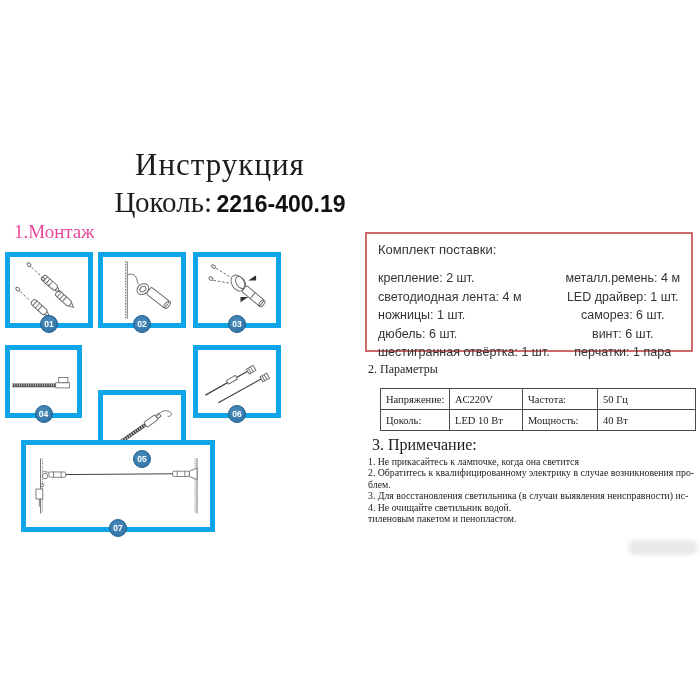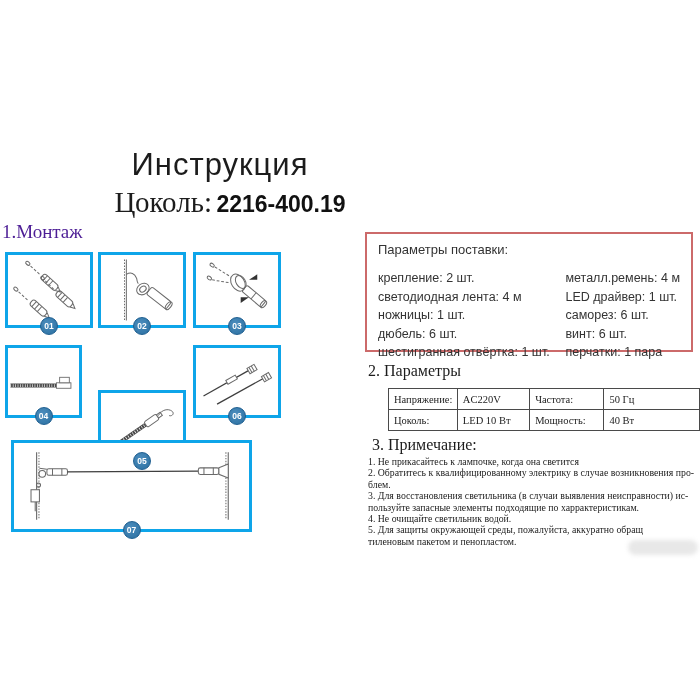--- a/index.html
+++ b/index.html
@@ -1,54 +1,54 @@
 <!DOCTYPE html>
 <html><head>
 <meta charset="utf-8">
 <style>
   * { margin:0; padding:0; box-sizing:border-box; }
   body { background:#fff; font-family:"Liberation Sans", sans-serif; }
   .page { position:relative; width:700px; height:700px; background:#fff; overflow:hidden; }
 
   
   .title-block { position:absolute; left:90px; top:147px; width:260px; text-align:center; }
-  .title { font-family:Liberation Sans, sans-serif; font-size:31px; font-weight:400; color:#1c1c1c; letter-spacing:1px; }
+  .title { font-family:Liberation Serif, serif; font-size:31px; font-weight:400; color:#1c1c1c; letter-spacing:1px; }
   .model-line { position:absolute; left:85px; top:186px; width:290px; text-align:center; white-space:nowrap; }
   .model-label { font-family:"Liberation Serif", serif; font-size:29px; color:#1c1c1c; }
   .model-number { font-family:"Liberation Sans", sans-serif; font-size:23px; font-weight:bold; color:#111; }
 
   
-  .montage-heading { position:absolute; left:2px; top:221px; font-family:"Liberation Serif", serif; font-size:19px; color:#4c1d95; }
-  .step-box { position:absolute; border:3px solid #0ea5e9; background:#fff; }
+  .montage-heading { position:absolute; left:14px; top:221px; font-family:"Liberation Serif", serif; font-size:19px; color:#ec4899; }
+  .step-box { position:absolute; border:5px solid #0ea5e9; background:#fff; }
   .sb1 { left:5px;   top:252px; width:88px;  height:76px; }
   .sb2 { left:98px;  top:252px; width:88px;  height:76px; }
   .sb3 { left:193px; top:252px; width:88px;  height:76px; }
   .sb4 { left:5px;   top:345px; width:77px;  height:73px; }
   .sb5 { left:98px;  top:345px; width:88px;  height:73px;margin-top:45px; }
   .sb6 { left:193px; top:345px; width:88px;  height:73px; }
-  .sb7 { left:11px;  top:440px; width:241px; height:92px; }
+  .sb7 { left:21px;  top:440px; width:194px; height:92px; }
   .badge { position:absolute; left:50%; bottom:-10px; transform:translateX(-50%);
            width:18px; height:18px; border-radius:50%;
            background:radial-gradient(circle at 40% 35%, #4c8dbd, #2a6fa0);
            border:1.5px solid #1d5e90; color:#fff; font-size:8.5px; font-weight:bold;
            display:flex; align-items:center; justify-content:center; z-index:2; }
   .step-box svg { display:block; width:100%; height:100%; }
 
   
   .package-box { position:absolute; left:365px; top:232px; width:328px; height:120px;
                  border:2px solid #cc6a6a; background:#fff; padding:8px 11px; }
   .package-heading { font-size:13px; color:#333; margin-bottom:12px; }
   .package-cols { display:flex; }
   .package-col-left { width:192px; }
-  .package-col-right { flex:1; }
+  .package-col-right { flex:1;text-align:center; }
   .package-item { font-size:12.5px; color:#333; line-height:18.5px; white-space:nowrap; }
 
   
-  .params-heading { position:absolute; left:368px; top:362px; font-family:"Liberation Serif", serif; font-size:16px; color:#1c1c1c; }
-  .params-table { position:absolute; left:388px; top:388px; border-collapse:collapse; }
+  .params-heading { position:absolute; left:368px; top:362px; font-family:"Liberation Serif", serif; font-size:12px; color:#1c1c1c; }
+  .params-table { position:absolute; left:380px; top:388px; border-collapse:collapse; }
   .params-table td { border:1px solid #4a4a4a; height:21px; font-family:"Liberation Serif", serif;
                      font-size:10.5px; color:#1c1c1c; padding:0 0 0 5px; vertical-align:middle; white-space:nowrap; }
   .c1 { width:69px; } .c2 { width:73px; } .c3 { width:75px; } .c4 { width:98px; }
 
   
   .notes-heading { position:absolute; left:372px; top:436px; font-family:"Liberation Serif", serif; font-size:16px; color:#1c1c1c; }
   .notes { position:absolute; left:368px; top:456px; width:332px; }
   .note-line { font-family:"Liberation Serif", serif; font-size:9.8px; line-height:11.4px;
                color:#222; white-space:nowrap; }
   .watermark { position:absolute; left:628px; top:540px; width:70px; height:15px;
@@ -214,21 +214,21 @@
         <polygon points="214,26.5 224,22.5 224,37.5 214,33.5" fill="#fff"></polygon>
         <circle cx="21" cy="45" r="2.2"></circle>
         <rect x="13" y="50" width="9" height="13" fill="#fff"></rect>
         <line x1="17.5" y1="63" x2="17.5" y2="73"></line>
       </g>
     </svg>
     <div class="badge">07</div>
   </div>
 
   <div class="package-box">
-    <div class="package-heading">Параметры поставки:</div>
+    <div class="package-heading">Комплект поставки:</div>
     <div class="package-cols">
       <div class="package-col-left">
         <div class="package-item">крепление: 2 шт.</div>
         <div class="package-item">светодиодная лента: 4 м</div>
         <div class="package-item">ножницы: 1 шт.</div>
         <div class="package-item">дюбель: 6 шт.</div>
         <div class="package-item">шестигранная отвёртка: 1 шт.</div>
       </div>
       <div class="package-col-right">
         <div class="package-item">металл.ремень: 4 м</div>
@@ -257,20 +257,18 @@
       </tr>
     </tbody>
   </table>
 
   <div class="notes-heading">3. Примечание:</div>
   <div class="notes">
     <div class="note-line">1. Не прикасайтесь к лампочке, когда она светится</div>
     <div class="note-line">2. Обратитесь к квалифицированному электрику в случае возникновения про-</div>
     <div class="note-line">блем.</div>
     <div class="note-line">3. Для восстановления светильника (в случаи выявления неисправности) ис-</div>
-    <div class="note-line">пользуйте запасные элементы подходящие по харрактеристикам.</div>
     <div class="note-line">4. Не очищайте  светильник водой.</div>
-    <div class="note-line">5. Для защиты окружающей среды, пожалуйста, аккуратно обращ</div>
     <div class="note-line">тиленовым пакетом и пенопластом.</div>
   </div>
   <div class="watermark"></div>
 
 </div>
 
 </body></html>

